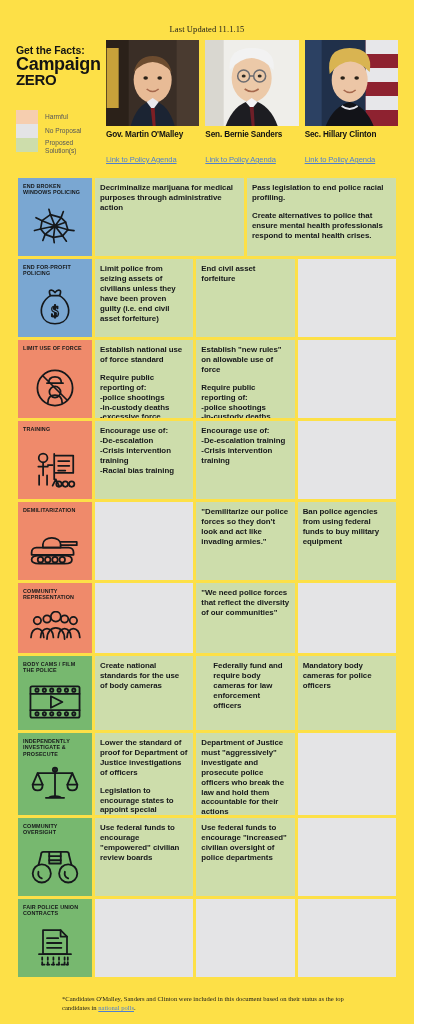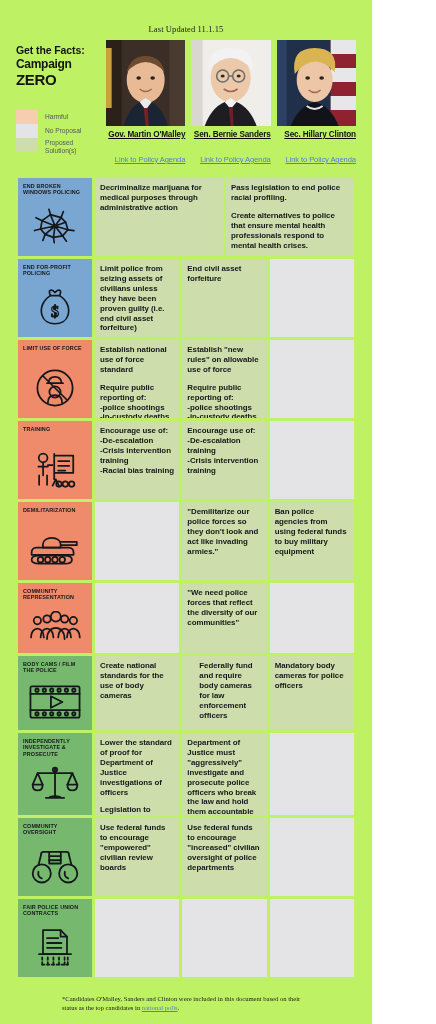--- a/index.html
+++ b/index.html
@@ -2,21 +2,21 @@
 <html><head>
 <meta charset="utf-8">
 <style>
   * { box-sizing: border-box; margin: 0; padding: 0; }
   html, body {
     width: 436px; height: 1024px;
     background: #ffffff;
     font-family: "Liberation Sans", sans-serif;
     overflow: hidden;
   }
-  .page { position: relative; width: 372px; height: 1024px; background:#bef264; }
+  .page { position: relative; width: 414px; height: 1024px; background:#fde047; }
 
   
   .updated {
     text-align: center;
     font-family: "Liberation Serif", serif;
     font-size: 8.5px;
     color: #1a1a1a;
     padding-top: 24px;
     letter-spacing: .1px;
   }
@@ -24,32 +24,32 @@
     display: flex;
     padding: 6px 16px 0 16px;
     align-items: flex-start;
   }
   .brand {
     width: 84px;
     flex: 0 0 84px;
     padding-top: 4px;
   }
   .brand .l1 { font-size: 10.5px; font-weight: bold; color:#141414; line-height: 12px; letter-spacing:-.1px;}
-  .brand .l2 { font-size: 12px; font-weight: bold; color:#141414; line-height: 16px; letter-spacing:-.3px; }
+  .brand .l2 { font-size: 18px; font-weight: bold; color:#141414; line-height: 16px; letter-spacing:-.3px; }
   .brand .l3 { font-size: 15px; font-weight: bold; color:#141414; line-height: 16px; letter-spacing:-.3px; text-align:left; padding-right:6px;}
 
   .legend { margin-top: 22px; display: flex; }
   .legend .swatches { width: 22px; flex:0 0 22px; }
   .legend .sw { height: 14px; width: 22px; }
   .legend .labels { padding-left: 7px; }
   .legend .lb { font-size: 6.6px; color:#55565a; line-height: 14px; white-space: nowrap; }
   .legend .lb.two { line-height: 7.6px; padding-top: 1px; }
 
   .cands { display:flex; flex:1; gap:6px; padding-left: 6px; }
-  .cand { flex:1 1 0; text-align:right;text-decoration:underline; }
+  .cand { flex:1 1 0; text-align:left; }
   .photo {
     width: 100%; height: 86px;
     position: relative; overflow: hidden;
     background:#2d3b4e;
   }
   .cand .nm {
     font-size: 8.2px; font-weight: bold; color:#111;
     margin-top: 4px; letter-spacing: -.15px; white-space: nowrap;
   }
   .cand .lnk {

